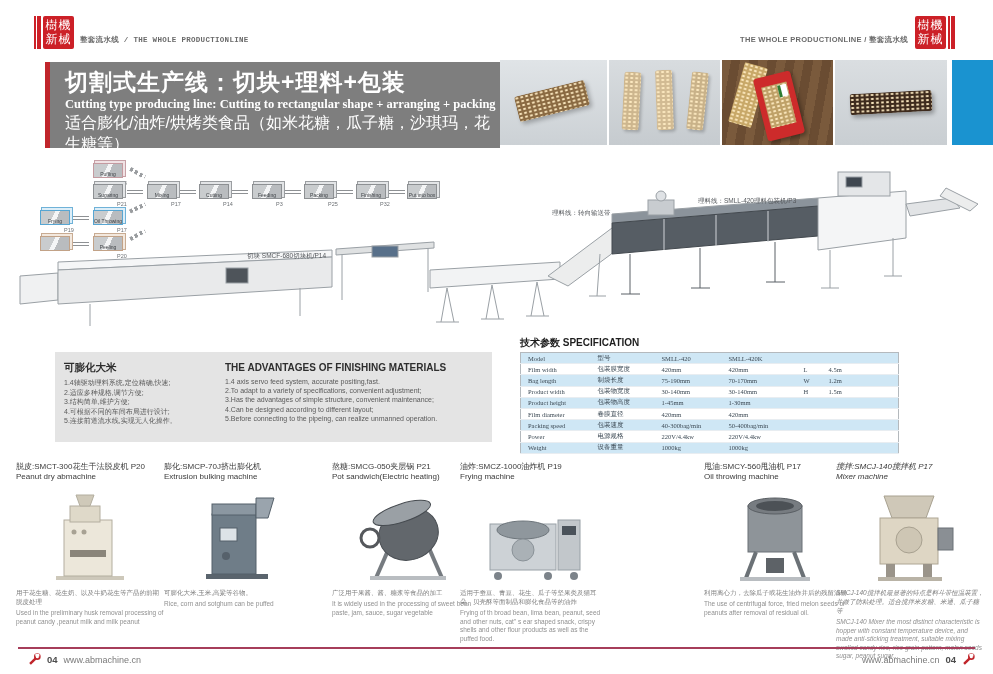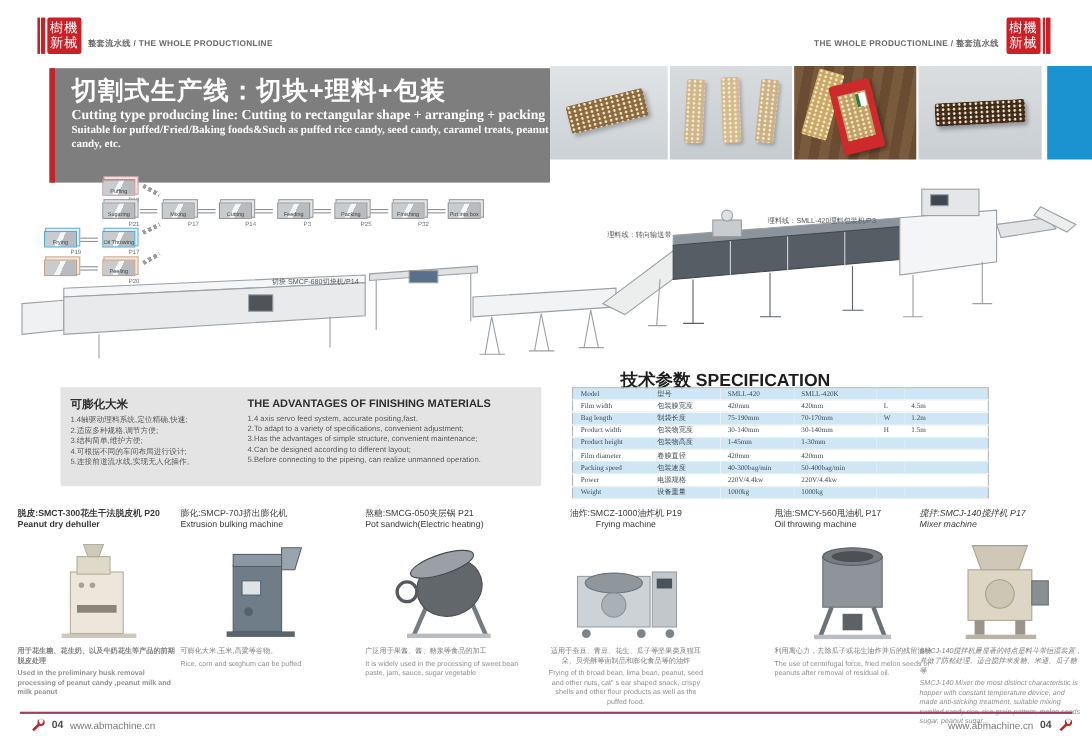--- a/index.html
+++ b/index.html
@@ -9,21 +9,21 @@
 
   
   .seal { position:absolute; width:31px; height:33px; background:#cc2027; color:#fff;
           font-size:12px; line-height:14px; text-align:center; padding-top:2px; border-radius:2px;
           letter-spacing:1px; }
   .hdr-bar { position:absolute; width:7px; height:33px;
              background:repeating-linear-gradient(90deg,#cc2027 0 2px,#ffffff 2px 3px,#cc2027 3px 7px); }
   .hdr-label { position:absolute; font-size:7.5px; font-weight:bold; color:#6a6a6a; letter-spacing:.3px; }
 
   
-  .title-block { position:absolute; left:45px; top:62px; width:455px; height:104px;
+  .title-block { position:absolute; left:45px; top:62px; width:455px; height:86px;
                  background:#7e7e7e; color:#fff; padding:6px 0 0 20px; }
   .title-block .redstrip { position:absolute; left:0; top:0; width:5px; height:100%; background:#c0252b; }
   .t-cn1 { font-size:23px; font-weight:bold; letter-spacing:1px; line-height:28px; }
   .t-en1 { font-family:"Liberation Serif", serif; font-weight:bold; font-size:12.5px; line-height:16px; }
   .t-cn2 { font-size:16px; line-height:21px; }
   .t-en2 { font-family:"Liberation Serif", serif; font-weight:bold; font-size:10px; line-height:13px; }
 
   
   .photo { position:absolute; top:60px; height:85px; overflow:hidden; }
   .speck { background-image:radial-gradient(circle, rgba(255,236,195,.95) 1px, transparent 1.5px);
@@ -48,21 +48,21 @@
 
   
   .adv { position:absolute; left:55px; top:352px; width:437px; height:90px; background:#e4e4e4; }
   .adv-cn-title { position:absolute; left:9px; top:9px; font-size:10.5px; font-weight:bold; color:#2e2e2e; }
   .adv-en-title { position:absolute; left:170px; top:10px; font-size:10px; font-weight:bold; color:#2e2e2e; }
   .adv-list { position:absolute; font-size:7px; color:#5a5a5a; line-height:9.5px; list-style:none; }
   .adv-list.cn { left:9px; top:26px; }
   .adv-list.en { left:170px; top:25px; line-height:9.2px; }
 
   
-  .spec-title { position:absolute; left:520px; top:336px; font-size:16px; font-weight:bold; color:#1e1e1e;margin-left:44px; }
+  .spec-title { position:absolute; left:520px; top:336px; font-size:10px; font-weight:bold; color:#1e1e1e; }
   .spec-table { position:absolute; left:520px; top:352px; width:378px; border-collapse:collapse;
                 table-layout:fixed; border:1px solid #b4b9bd; }
   .spec-table td { height:11.2px; padding:0 0 0 7px; font-family:"Liberation Serif", serif;
                    font-size:6.5px; color:#3d4a55; overflow:hidden; white-space:nowrap; }
   .spec-table tr.odd  { background:#cfe7f5; }
   .spec-table tr.even { background:#ffffff; }
   .spec-table tr { border-bottom:1px solid #e8edf1; }
 
   
   .machine { position:absolute; top:462px; width:148px; }
@@ -80,33 +80,34 @@
 </head>
 <body>
 
 <div class="page">
 
   <div class="hdr-bar" style="left:34px; top:16px;"></div>
   <div class="seal" style="left:43px; top:16px;">
     <div>樹機</div>
     <div>新械</div>
   </div>
-  <div class="hdr-label" style="left:80px; top:35px;">整套流水线 / THE WHOLE PRODUCTIONLINE</div>
+  <div class="hdr-label" style="left:80px; top:35px;font-family:Liberation Mono, monospace;">整套流水线 / THE WHOLE PRODUCTIONLINE</div>
 
   <div class="hdr-label" style="right:85px; top:35px;">THE WHOLE PRODUCTIONLINE / 整套流水线</div>
   <div class="seal" style="left:915px; top:16px;">
     <div>樹機</div>
     <div>新械</div>
   </div>
   <div class="hdr-bar" style="left:948px; top:16px;"></div>
 
   <div class="title-block">
     <div class="redstrip"></div>
     <div class="t-cn1">切割式生产线：切块+理料+包装</div>
     <div class="t-en1">Cutting type producing line:  Cutting to rectangular shape + arranging + packing</div>
+    <div class="t-cn2">适合膨化/油炸/烘烤类食品（如米花糖，瓜子糖，沙琪玛，花生糖等）</div>
     <div class="t-en2">Suitable for puffed/Fried/Baking foods&amp;Such as puffed rice candy, seed candy, caramel treats, peanut candy, etc.</div>
   </div>
 
   <div class="photo" style="left:500px; width:107px; background:linear-gradient(180deg,#e0e4e7,#ccd1d5);">
     <div class="speck" style="position:absolute; left:16px; top:28px; width:72px; height:26px; background-color:#8a6a42; transform:rotate(-14deg); border-radius:3px; box-shadow:2px 3px 4px rgba(0,0,0,.25);"></div>
   </div>
   <div class="photo" style="left:609px; width:111px; background:linear-gradient(180deg,#d8dcdf,#c6cbcf);">
     <div class="speck" style="position:absolute; left:14px; top:12px; width:17px; height:58px; background-color:#cdb68e; transform:rotate(3deg); border-radius:3px; box-shadow:2px 2px 3px rgba(0,0,0,.2);"></div>
     <div class="speck" style="position:absolute; left:47px; top:10px; width:17px; height:60px; background-color:#d2bb93; transform:rotate(-2deg); border-radius:3px; box-shadow:2px 2px 3px rgba(0,0,0,.2);"></div>
     <div class="speck" style="position:absolute; left:80px; top:12px; width:17px; height:58px; background-color:#c9b289; transform:rotate(6deg); border-radius:3px; box-shadow:2px 2px 3px rgba(0,0,0,.2);"></div>
@@ -329,23 +330,23 @@
           <td>Weight</td>
           <td>设备重量</td>
           <td>1000kg</td>
           <td>1000kg</td>
           <td></td>
           <td></td>
         </tr>
       </tbody>
   </table>
 
-  <div class="machine" style="left:16px;font-weight:bold;">
+  <div class="machine" style="left:16px;">
     <div class="m-title">脱皮:SMCT-300花生干法脱皮机 P20</div>
-    <div class="m-sub">Peanut dry dehuller</div>
+    <div class="m-sub">Peanut dry abmachine</div>
     <div class="m-photo">
       <svg width="112" height="94" viewBox="0 0 112 94">
         <rect x="22" y="86" width="68" height="4" fill="#cdc8ba"></rect>
         <rect x="30" y="30" width="48" height="56" fill="#ece7da" stroke="#b3ae9f"></rect>
         <rect x="36" y="16" width="30" height="16" fill="#dfd9c9" stroke="#b3ae9f"></rect>
         <polygon points="42,5 60,5 56,16 46,16" fill="#cfc9b9" stroke="#b3ae9f"></polygon>
         <rect x="36" y="60" width="36" height="7" fill="#8a857a"></rect>
         <circle cx="40" cy="42" r="2.5" fill="#a8a294"></circle>
           <circle cx="50" cy="42" r="2.5" fill="#a8a294"></circle>
       </svg>
@@ -383,21 +384,21 @@
           <ellipse cx="58" cy="22" rx="30" ry="9" fill="#9aa0a5" stroke="#464b50"></ellipse>
         </g>
         <circle cx="20" cy="48" r="9" fill="none" stroke="#55585c" stroke-width="3"></circle>
         <rect x="20" y="86" width="76" height="4" fill="#b9bdc1"></rect>
       </svg>
     </div>
     <div class="m-desc-cn">广泛用于果酱、酱、糖浆等食品的加工</div>
     <div class="m-desc-en">It is widely used in the processing of sweet bean paste, jam, sauce, sugar vegetable</div>
   </div>
 
-  <div class="machine" style="left:495px;text-align:center;">
+  <div class="machine" style="left:460px;">
     <div class="m-title">油炸:SMCZ-1000油炸机 P19</div>
     <div class="m-sub">Frying machine</div>
     <div class="m-photo">
       <svg width="112" height="94" viewBox="0 0 112 94">
         <rect x="12" y="34" width="66" height="46" fill="#cdd2d6" stroke="#98a0a6"></rect>
         <ellipse cx="45" cy="40" rx="26" ry="9" fill="#8f979d" stroke="#6d757b"></ellipse>
         <circle cx="45" cy="60" r="11" fill="#aab1b6" stroke="#8a9298"></circle>
         <rect x="80" y="30" width="22" height="50" fill="#c2c7cb" stroke="#98a0a6"></rect>
         <rect x="84" y="36" width="14" height="9" fill="#4a525a"></rect>
         <circle cx="20" cy="86" r="4" fill="#7c838a"></circle>

